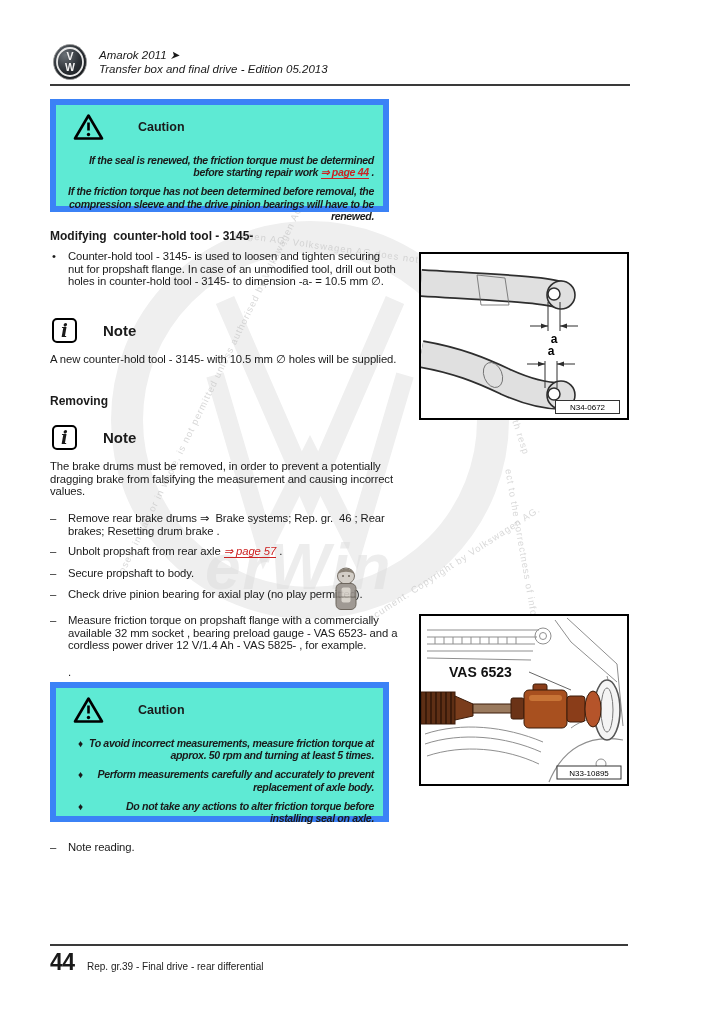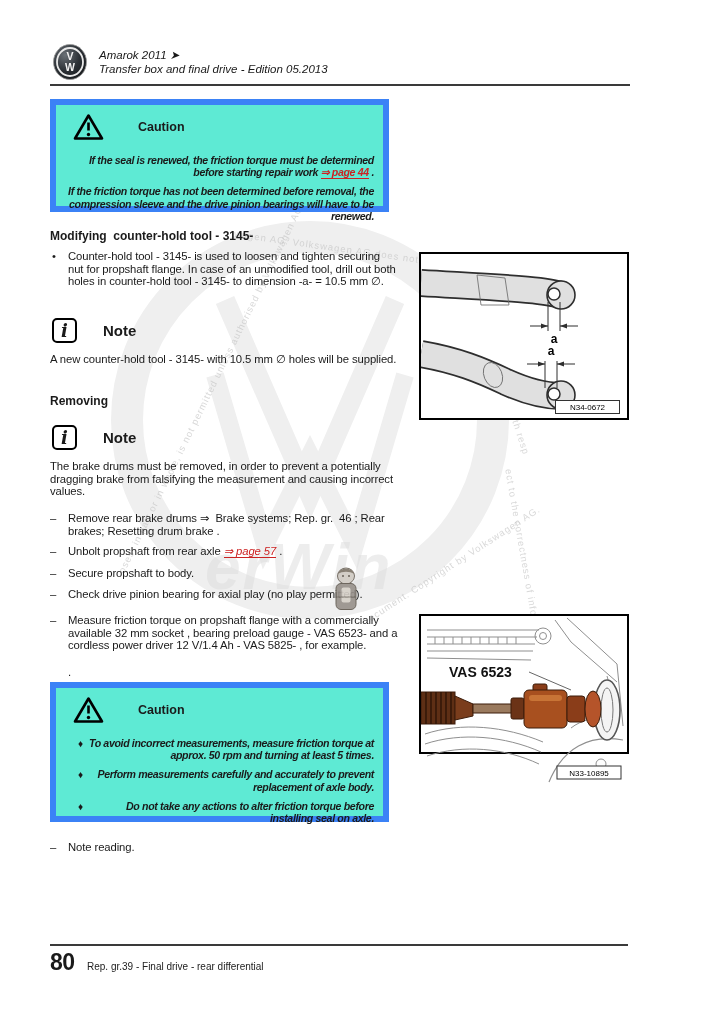--- a/index.html
+++ b/index.html
@@ -164,21 +164,21 @@
   <div class="abs ct step" style="left:50px;top:588px;width:346px;">
     <span class="dash">–</span>
     <span class="step-text"><span>Check drive pinion bearing for axial play (no play permitted).</span></span>
   </div>
   <div class="abs ct step" style="left:50px;top:614px;width:348px;">
     <span class="dash">–</span>
     <span class="step-text"><span>Measure friction torque on propshaft flange with a commercially available 32 mm socket , bearing preload gauge - VAS 6523- and a cordless power driver 12 V/1.4 Ah - VAS 5825- , for example.</span></span>
   </div>
   <div class="abs ct body-txt" style="left:68px;top:666px;">.</div>
 
-  <div class="abs ct figure" style="left:419px;top:614px;width:210px;height:140px;">
+  <div class="abs ct figure" style="left:419px;top:614px;width:210px;height:172px;">
     <svg width="206" height="168" viewBox="0 0 206 168">
       <g stroke="#8f8f8f" stroke-width="1" fill="none">
         <path d="M6,14 H118 M6,21 H116 M6,28 H114 M6,35 H112"></path>
         <path d="M14,21 V28 M23,21 V28 M32,21 V28 M41,21 V28 M50,21 V28 M59,21 V28 M68,21 V28 M77,21 V28 M86,21 V28 M95,21 V28"></path>
         <path d="M6,42 L110,44"></path>
         <circle cx="122" cy="20" r="8"></circle>
           <circle cx="122" cy="20" r="3.5"></circle>
         <path d="M134,4 L150,26 M150,26 L196,66 M146,2 L196,48 M196,48 L202,110 M186,60 C192,80 194,96 192,112"></path>
         <path d="M4,118 C40,106 84,110 122,126 M4,128 C40,116 84,120 120,136 M6,140 C42,128 84,132 118,148"></path>
         <path d="M128,166 C142,132 168,118 202,124" stroke-width="1.2"></path>
@@ -239,16 +239,16 @@
     <ellipse cx="13" cy="10" rx="8.5" ry="8" fill="#cfc9c2" stroke="#6a6258" stroke-width="1"></ellipse>
     <path d="M5,8 C6,1 20,1 21,8 C17,5 9,5 5,8 Z" fill="#7d7468"></path>
     <circle cx="10" cy="10" r="1" fill="#5a5248"></circle>
       <circle cx="16" cy="10" r="1" fill="#5a5248"></circle>
     <rect x="3" y="17.5" width="20" height="26" rx="5" fill="#97908a" stroke="#5f584e" stroke-width="1"></rect>
     <rect x="8.5" y="21.5" width="9" height="15" rx="2" fill="#d6d0c8"></rect>
     <path d="M3,31 H23" stroke="#6a6258" stroke-width="0.8"></path>
   </svg>
 
   <div class="abs ct rule" style="left:50px;top:944px;width:578px;"></div>
-  <div class="abs ct footer-num" style="left:50px;top:949px;">80</div>
+  <div class="abs ct footer-num" style="left:50px;top:949px;">44</div>
   <div class="abs ct footer-txt" style="left:87px;top:961px;text-align:center;">Rep. gr.39 - Final drive - rear differential</div>
 
 </div>
 
 </body></html>

